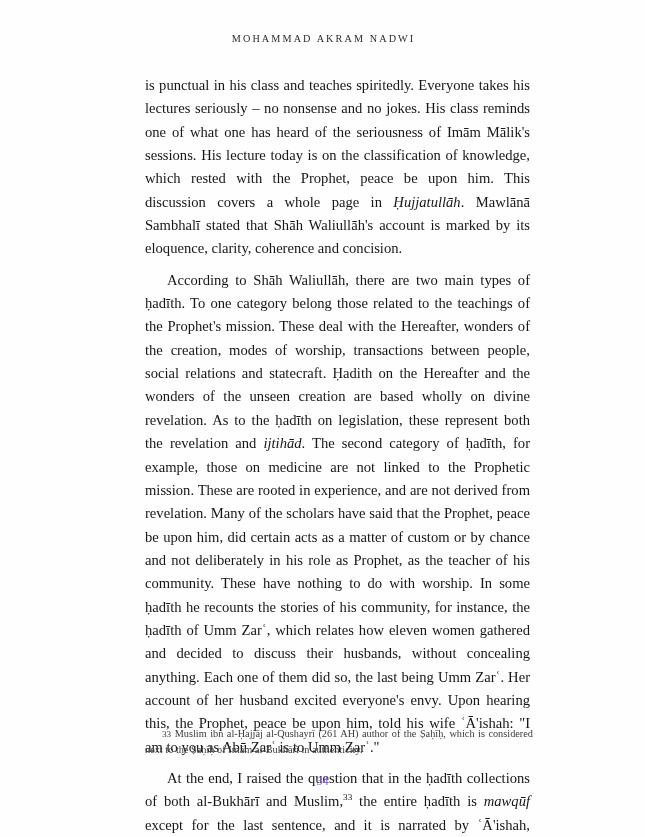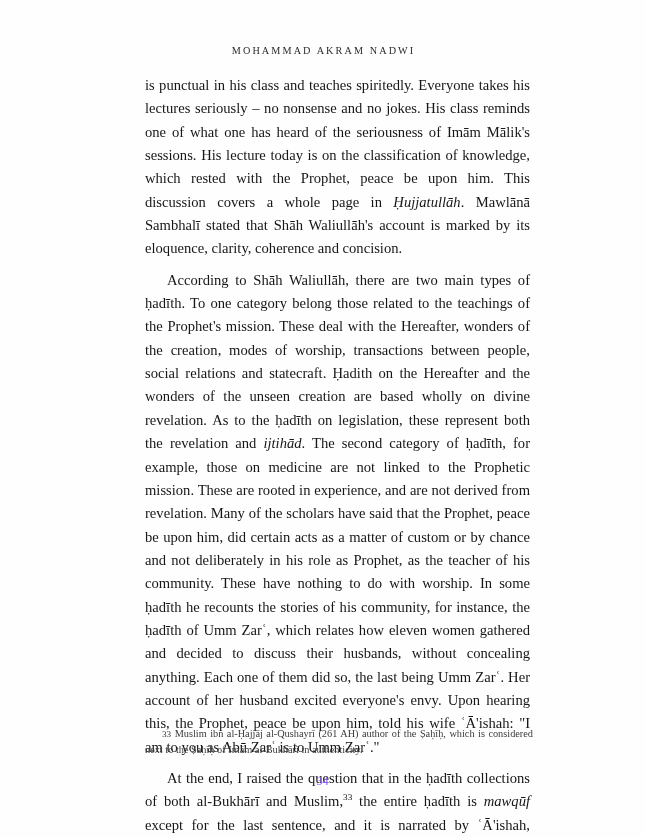--- a/index.html
+++ b/index.html
@@ -25,21 +25,20 @@
     top: 33px;
     left: 0;
     width: 645px;
     text-align: center;
     font-size: 10.2px;
     letter-spacing: 2.1px;
     color: #2b2b2b;
     text-indent: 2.1px;
     font-variant: normal;
     white-space: nowrap;
-    margin-top: 12px;
   }
   .textblock {
     position: absolute;
     top: 66px;
     left: 137px;
     width: 401px;
   }
   p.body {
     margin: 8px;
     font-size: 14.6px;

